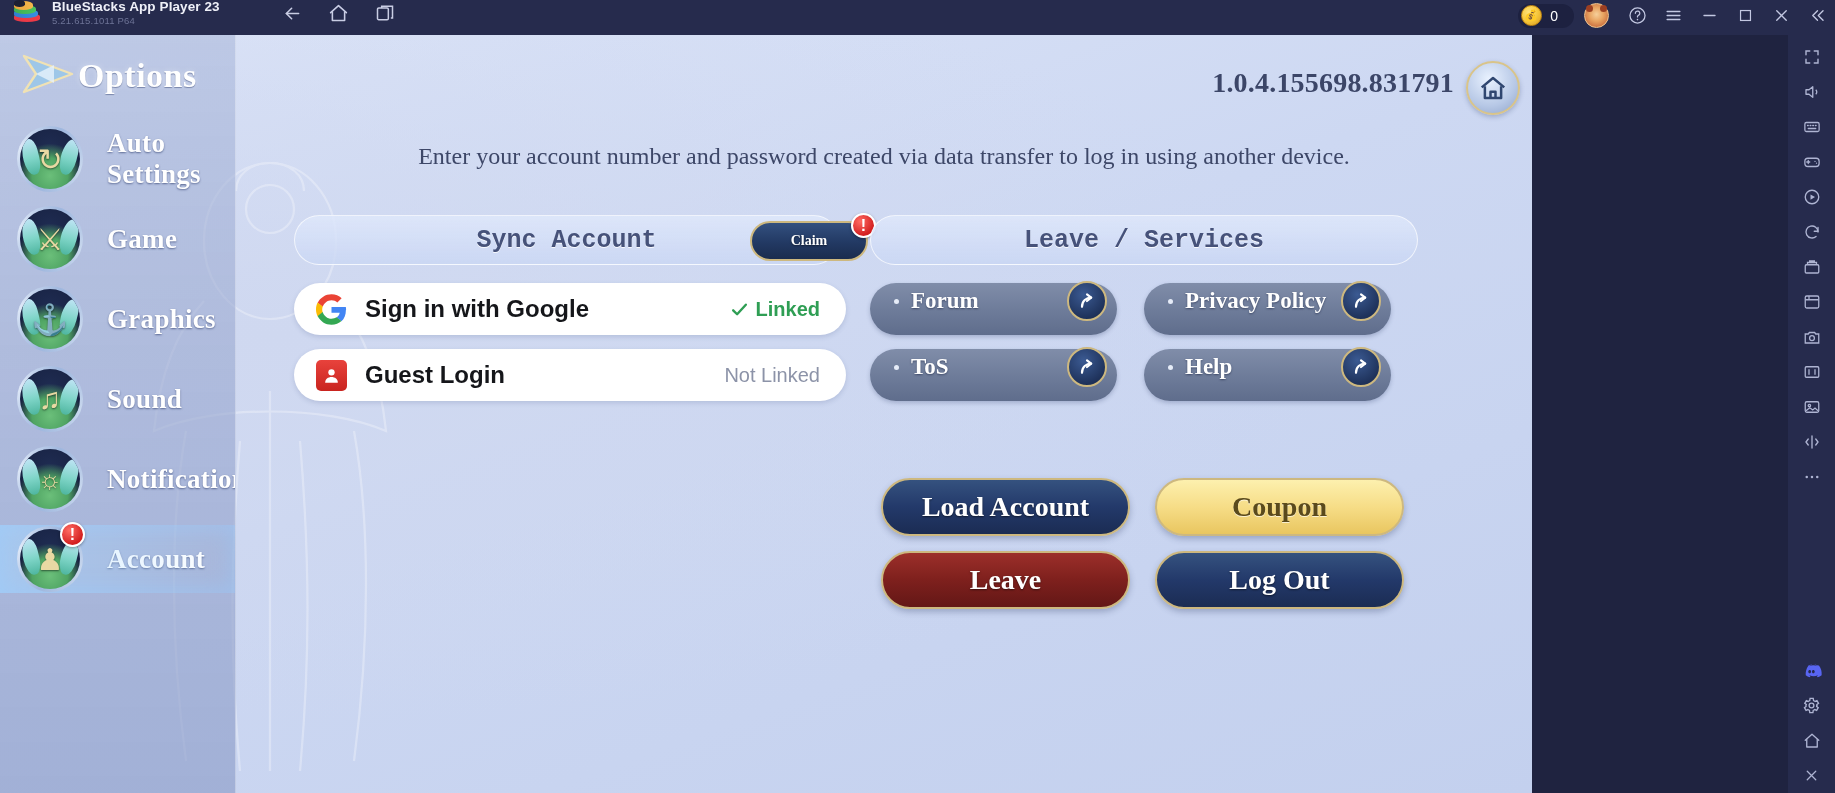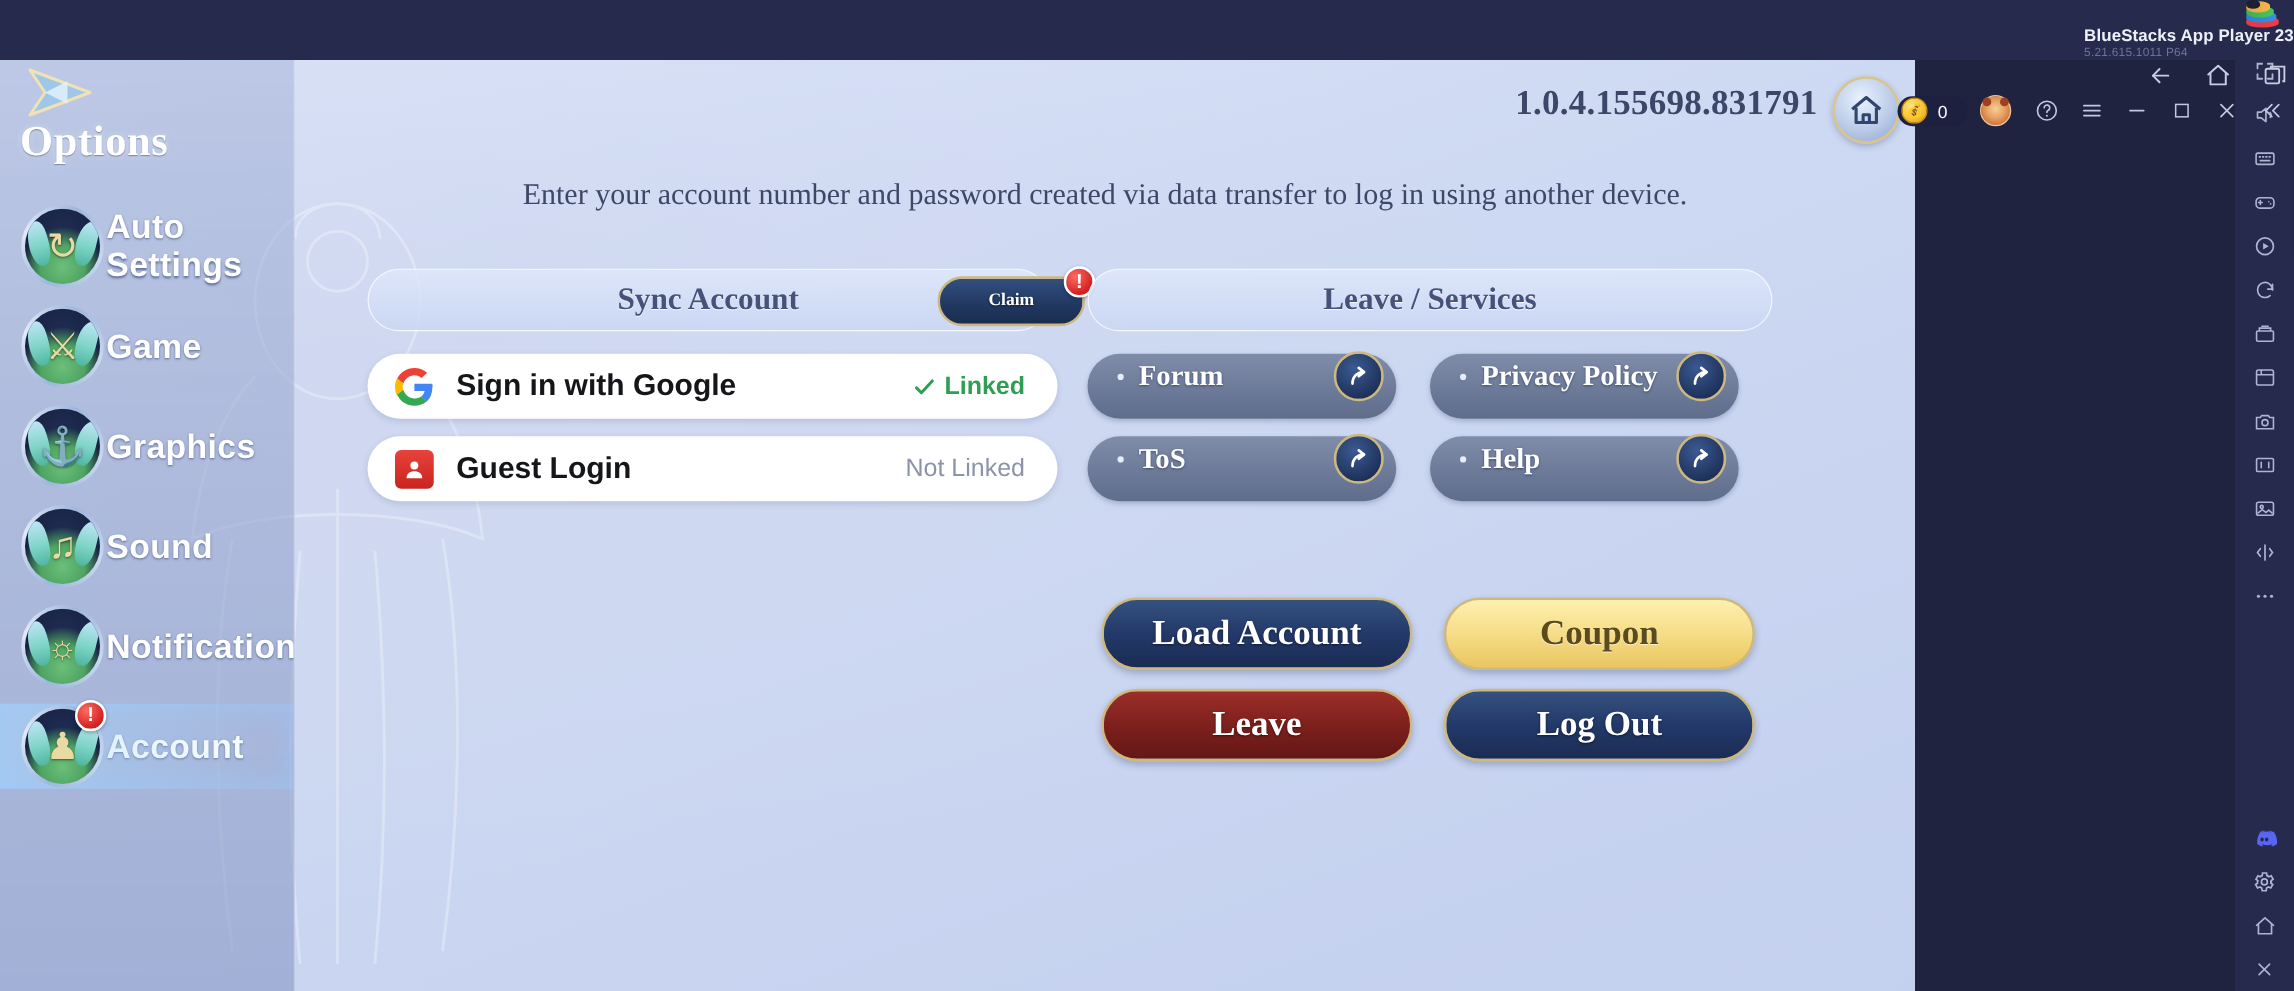--- a/index.html
+++ b/index.html
@@ -7,25 +7,24 @@
     width: 1835px; height: 793px;
     overflow: hidden;
     background: #1f2340;
     font-family: "Liberation Sans", sans-serif;
   }
   .app { position: relative; width: 1835px; height: 793px; }
 
   
   .titlebar {
     position: absolute; top: 0; left: 0;
-    width: 1835px; height: 48px;
+    width: 1835px; height: 35px;
     background: #262b4d;
-    display: flex; align-items: flex-end;
+    display: flex; align-items: flex-start;
     z-index: 50;
-    flex-direction: column;
   }
   .bs-logo {
     width: 26px; height: 22px; margin-left: 14px; margin-right: 12px;
     position: relative; flex: none;
   }
   .bs-logo i {
     position: absolute; left: 0; border-radius: 50%/40%;
     display: block;
   }
   .bs-l1 { width: 26px; height: 9px; bottom: 0;  background: linear-gradient(90deg,#e63946,#f03a47); }
@@ -91,21 +90,21 @@
     opacity: .30; pointer-events: none;
   }
 
   
   .sidebar {
     position: absolute; left: 0; top: 0; width: 236px; height: 762px;
     background: linear-gradient(180deg, rgba(167,181,216,.55) 0%, rgba(150,165,206,.62) 55%, rgba(141,157,201,.66) 100%);
     border-right: 1px solid rgba(255,255,255,.35);
     overflow: hidden;
   }
-  .side-head { display: flex; align-items: flex-start; padding: 22px 0 0 14px; flex-direction: column; }
+  .side-head { display: flex; align-items: flex-end; padding: 22px 0 0 14px; }
   .side-head-ic { width: 62px; height: 42px; flex: none; }
   .side-head-tx {
     font-family: "Liberation Serif", serif; font-size: 34px; font-weight: 700;
     color: #ffffff; letter-spacing: .5px; margin-left: 2px;
     text-shadow: 0 1px 1px rgba(60,75,120,.55), 0 0 6px rgba(255,255,255,.35);
   }
   .side-list { margin-top: 24px; }
   .side-item {
     position: relative; display: flex; align-items: center;
     height: 80px; padding-left: 17px; cursor: pointer;
@@ -135,22 +134,22 @@
     border-radius: 60% 40% 50% 50%;
   }
   .side-badge .wingL { left: 3px; transform: rotate(-14deg); }
   .side-badge .wingR { right: 3px; transform: rotate(14deg); }
   .side-badge .glyph {
     position: absolute; inset: 0; display: flex; align-items: center; justify-content: center;
     font-size: 30px; color: #e9d9a3;
     text-shadow: 0 1px 2px rgba(0,0,0,.5);
   }
   .side-label {
-    font-family: Liberation Sans, sans-serif; font-size: 27px; font-weight: 700;
-    color: #ffffff; margin-left: 2px; letter-spacing: .3px;
+    font-family: Liberation Serif, serif; font-size: 27px; font-weight: 700;
+    color: #ffffff; margin-left: 24px; letter-spacing: .3px;
     text-shadow: 0 1px 2px rgba(55,70,115,.7);
   }
   .red-dot {
     position: absolute; width: 25px; height: 25px; border-radius: 50%;
     background: radial-gradient(circle at 35% 30%, #ff6b63, #d32020 70%);
     border: 2px solid #fff; color: #fff; font-size: 16px; font-weight: 700;
     display: flex; align-items: center; justify-content: center;
     box-shadow: 0 1px 3px rgba(0,0,0,.35);
   }
 
@@ -209,21 +208,21 @@
     line-height: 1.45;
   }
 
   .grp-bar {
     position: absolute; height: 50px;
     border: 1.6px solid rgba(255,255,255,.7); border-radius: 25px;
     background: linear-gradient(180deg, rgba(223,232,251,.85), rgba(201,214,243,.8));
     display: flex; align-items: center; justify-content: center;
   }
   .grp-title {
-    font-family: Liberation Serif, serif; font-size: 25px; font-weight: 700; color: #46527a;
+    font-family: Liberation Mono, monospace; font-size: 25px; font-weight: 700; color: #46527a;
     text-shadow: 0 1px 0 rgba(255,255,255,.8);
   }
   .grp-sync  { left: 58px; top: 184px; width: 545px; }
   .grp-forum { left: 634px; top: 184px; width: 548px; }
 
   .claim-wrap { position: absolute; left: 455px; top: 5px; }
   .claim-btn {
     width: 118px; height: 40px; border-radius: 20px;
     background: linear-gradient(180deg,#33507f 0%, #223963 55%, #1a2c4e 100%);
     border: 2.5px solid #cdb87f; color: #fff;

